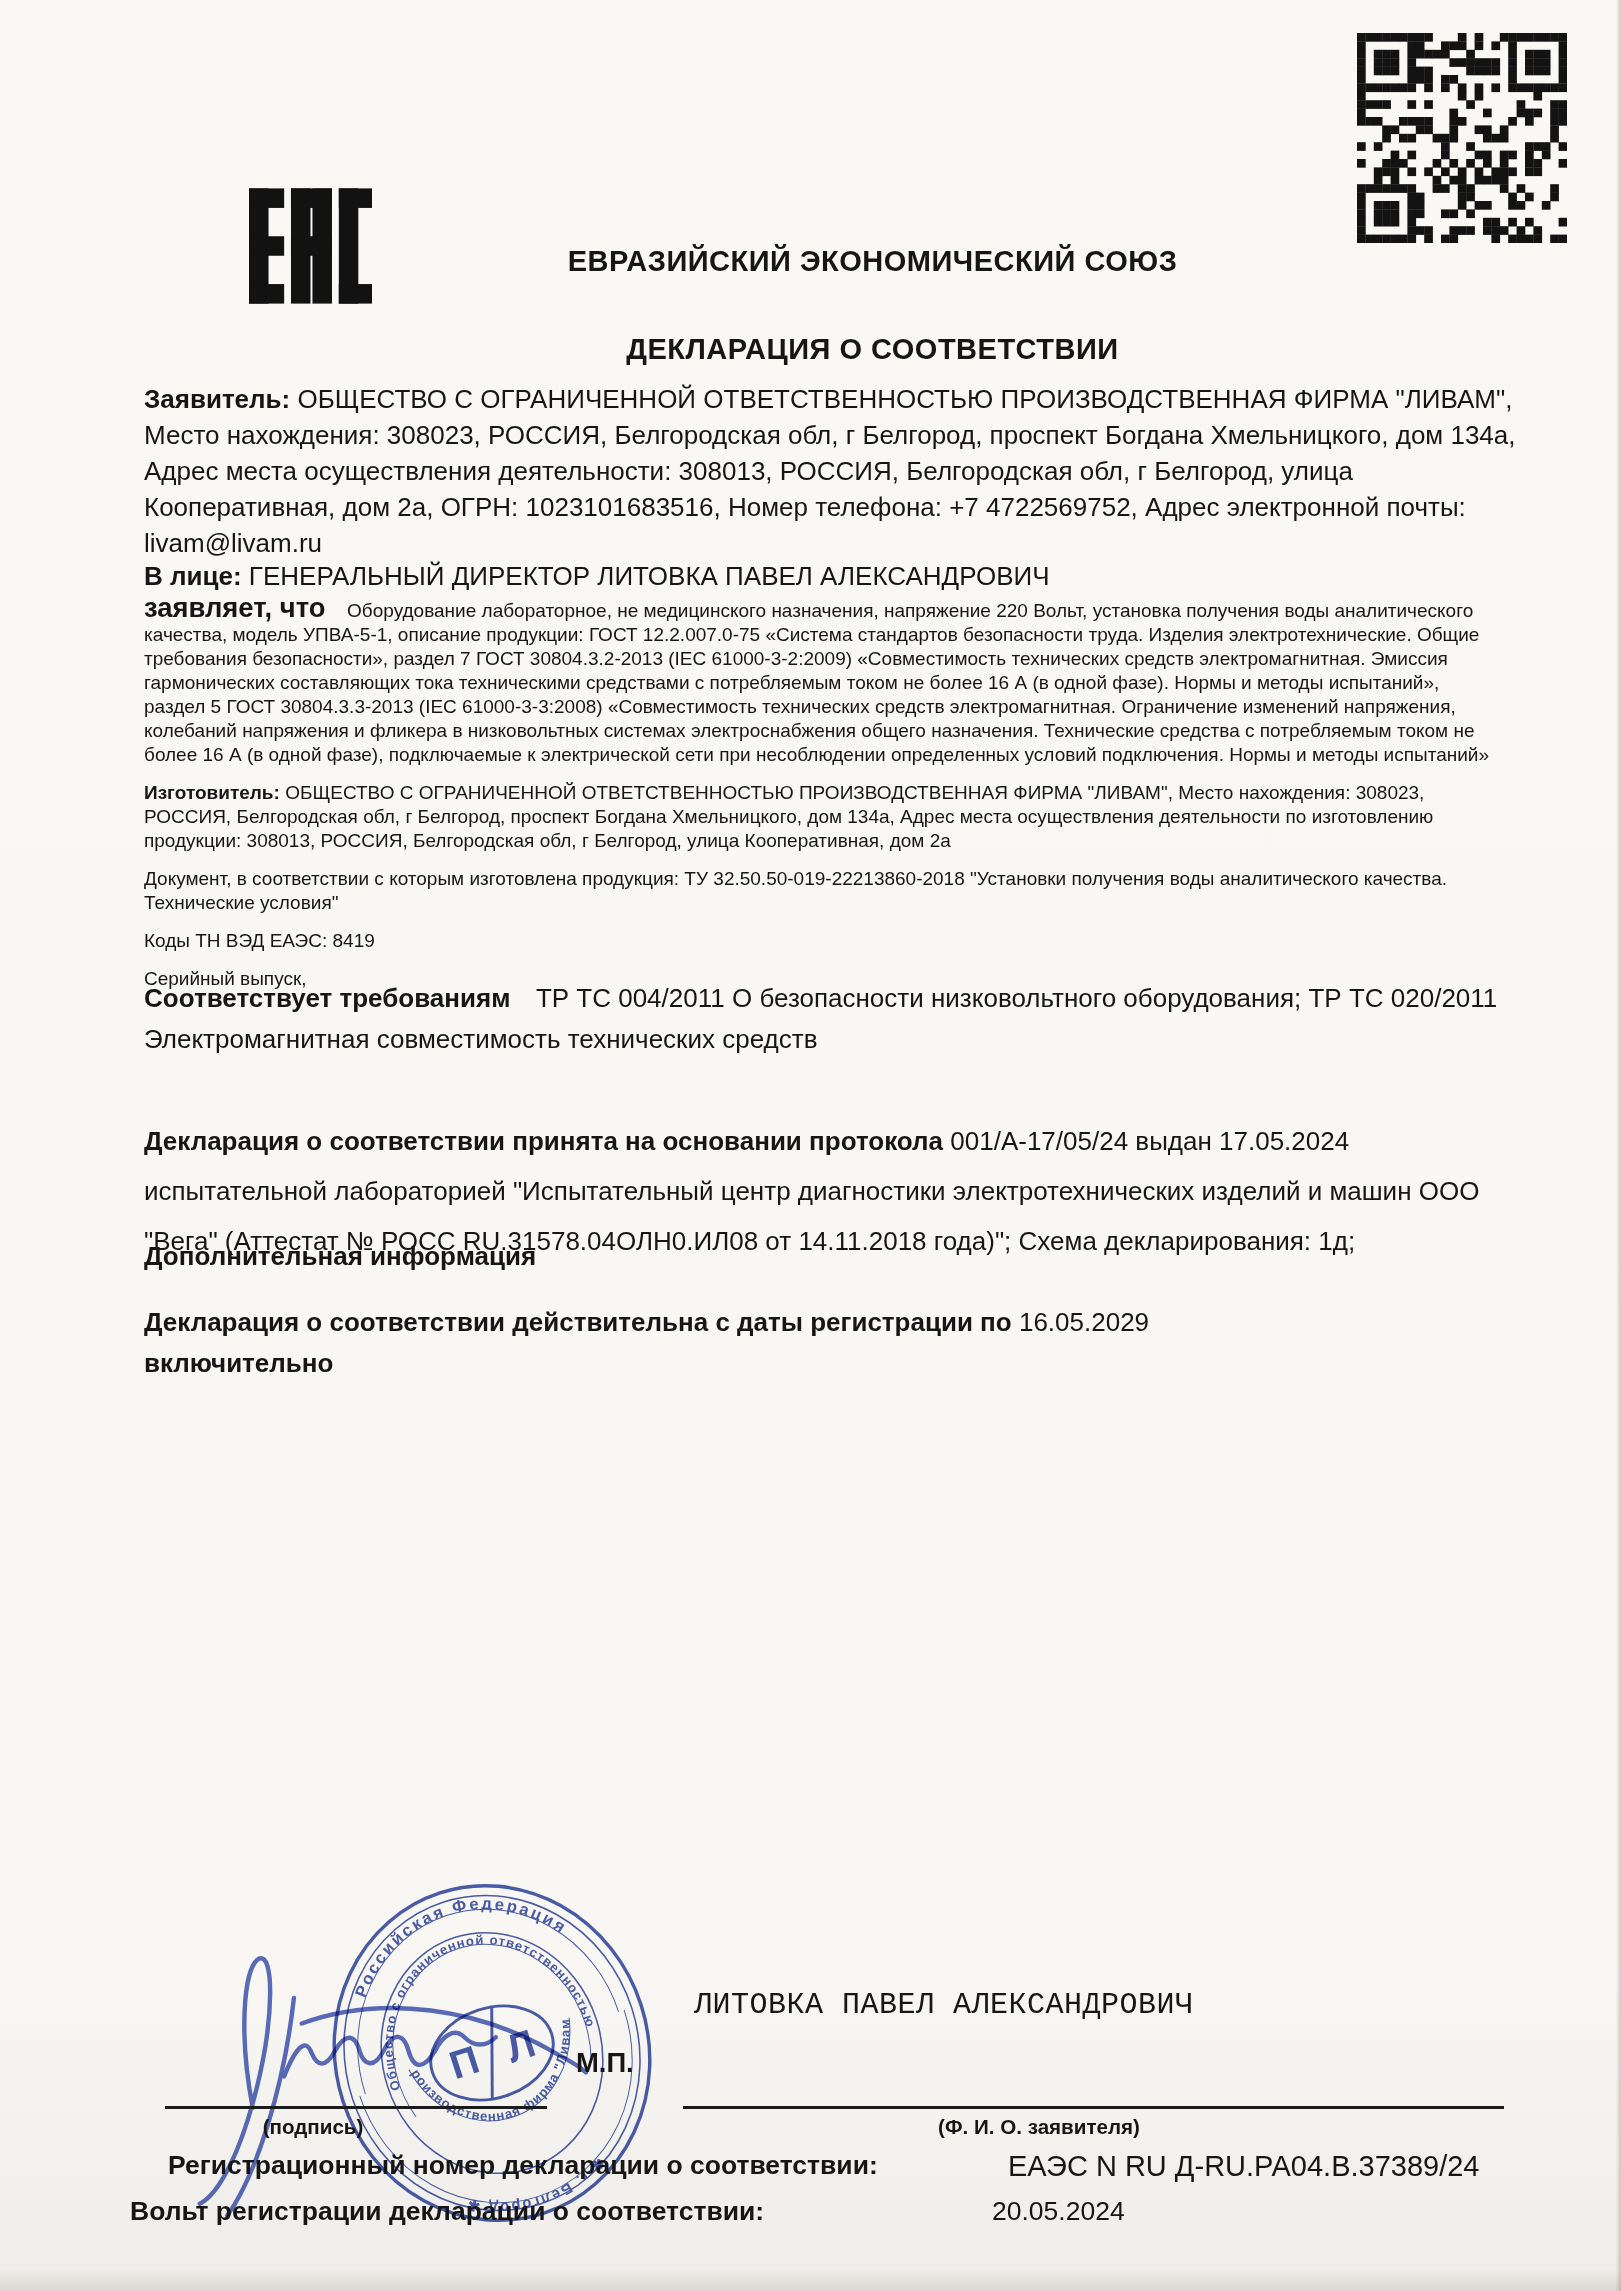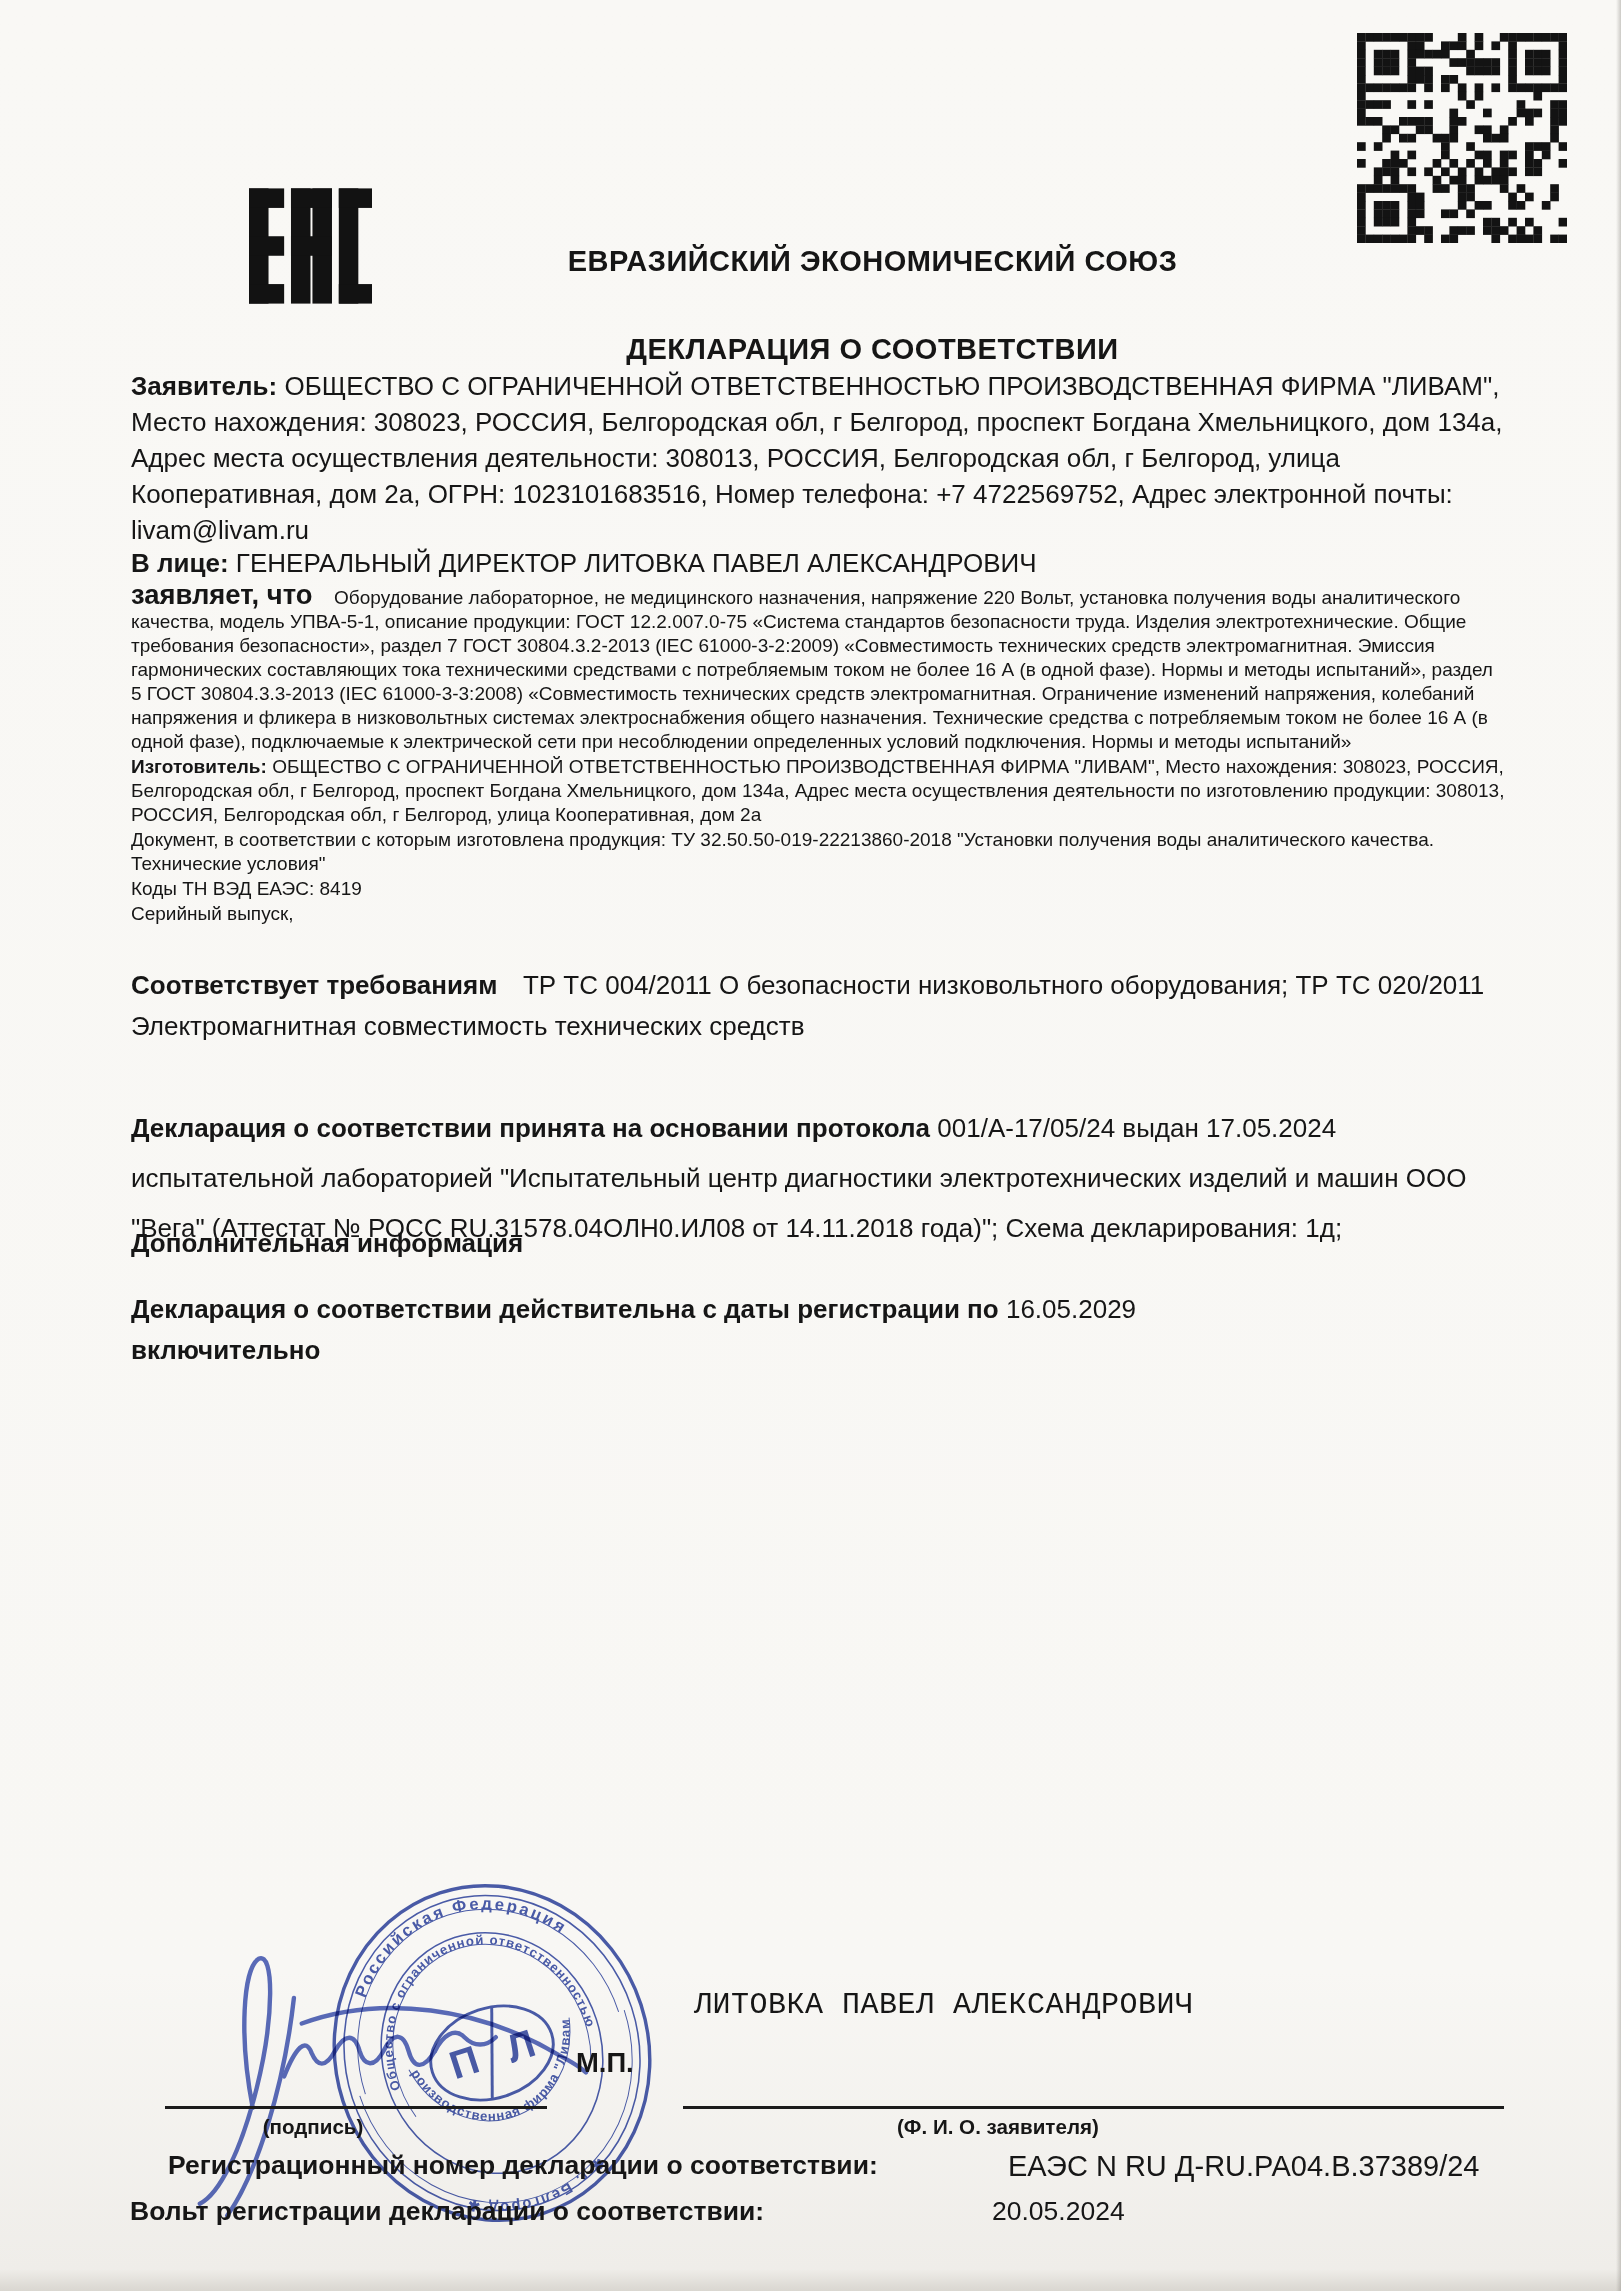--- a/index.html
+++ b/index.html
@@ -12,21 +12,21 @@
     color:#161616;
     overflow:hidden;
   }
   .page::after{
     content:"";position:absolute;right:0;top:0;bottom:0;width:4.9px;
     background:linear-gradient(90deg,transparent,rgba(120,117,110,.35));
   }
   .abs{position:absolute;}
   .b{font-weight:bold;}
   .center{text-align:center;}
-  p{margin:1px;}
+  p{margin:14px;}
 
   #qr-wrap{left:1357px;top:33px;width:210px;height:210px;}
   #eac-wrap{left:249px;top:188px;width:123px;height:116px;}
 
   #title1{left:412px;top:245px;width:921px;font-size:29px;font-weight:bold;letter-spacing:0.5px;}
   #title2{left:412px;top:333px;width:921px;font-size:29px;font-weight:bold;letter-spacing:0.5px;}
 
   #applicant{left:130px;top:367px;width:1374px;font-size:26px;line-height:36px;}
   #person{left:130px;top:545px;width:1374px;font-size:26px;line-height:35px;}
 
@@ -43,21 +43,21 @@
 
   #stamp-wrap{left:306px;top:1852px;width:372px;height:402px;mix-blend-mode:multiply;}
   #sig-wrap{left:137px;top:1851px;width:549px;height:392px;mix-blend-mode:multiply;}
 
   #mp{left:576px;top:2047px;font-size:27.4px;}
   #fio-name{left:694px;top:1988px;font-size:30px;letter-spacing:0.5px;font-family:Liberation Mono, monospace;}
   .line{height:2.9px;background:#1b1b1b;}
   #sig-line{left:165px;top:2106px;width:382px;}
   #fio-line{left:683px;top:2106px;width:821px;}
   #sig-caption{left:225px;top:2115px;width:176px;font-size:20.6px;font-weight:bold;text-align:center;}
-  #fio-caption{left:897px;top:2115px;width:284px;font-size:20.6px;font-weight:bold;text-align:left;}
+  #fio-caption{left:897px;top:2115px;width:284px;font-size:20.6px;font-weight:bold;text-align:center;}
 
   #reg-label{left:130px;top:2150px;font-size:26.5px;margin-left:38px;}
   #reg-value{left:992px;top:2150px;font-size:29px;margin-left:16px;}
   #date-label{left:130px;top:2196px;font-size:26.5px;}
   #date-value{left:992px;top:2196px;font-size:26.5px;}
 
   #stamp-wrap text, #stamp-wrap textPath{fill:#3c50a8;}
 </style>
 </head>
 <body>

